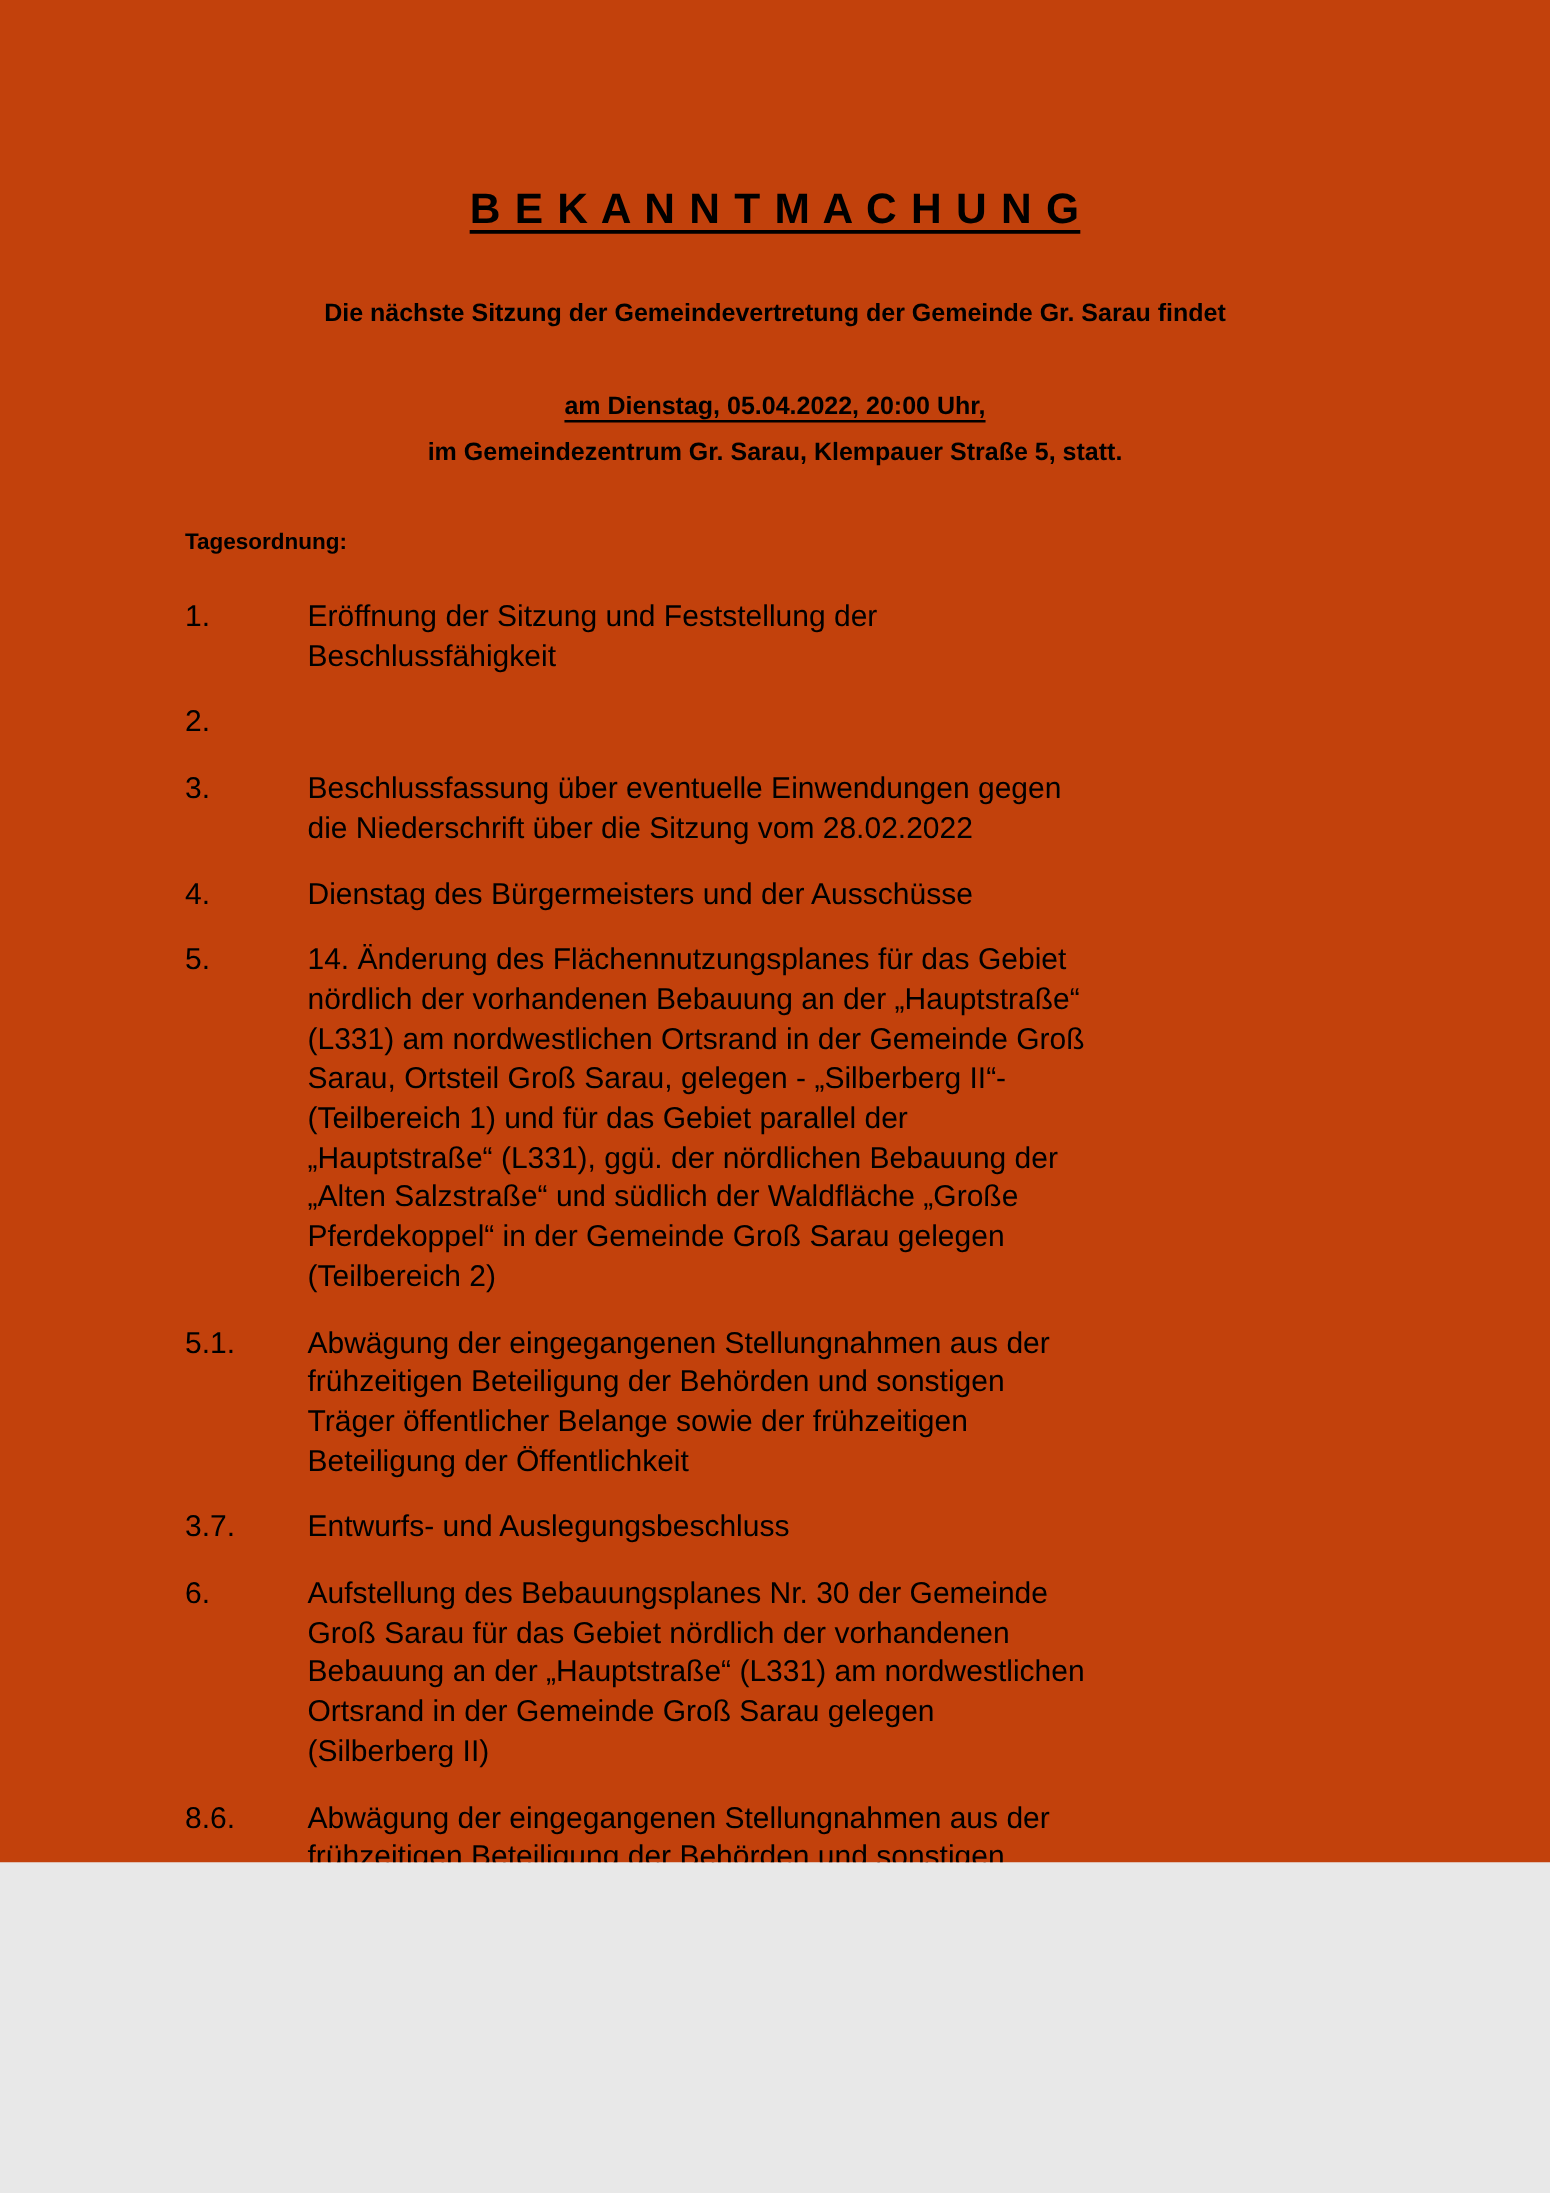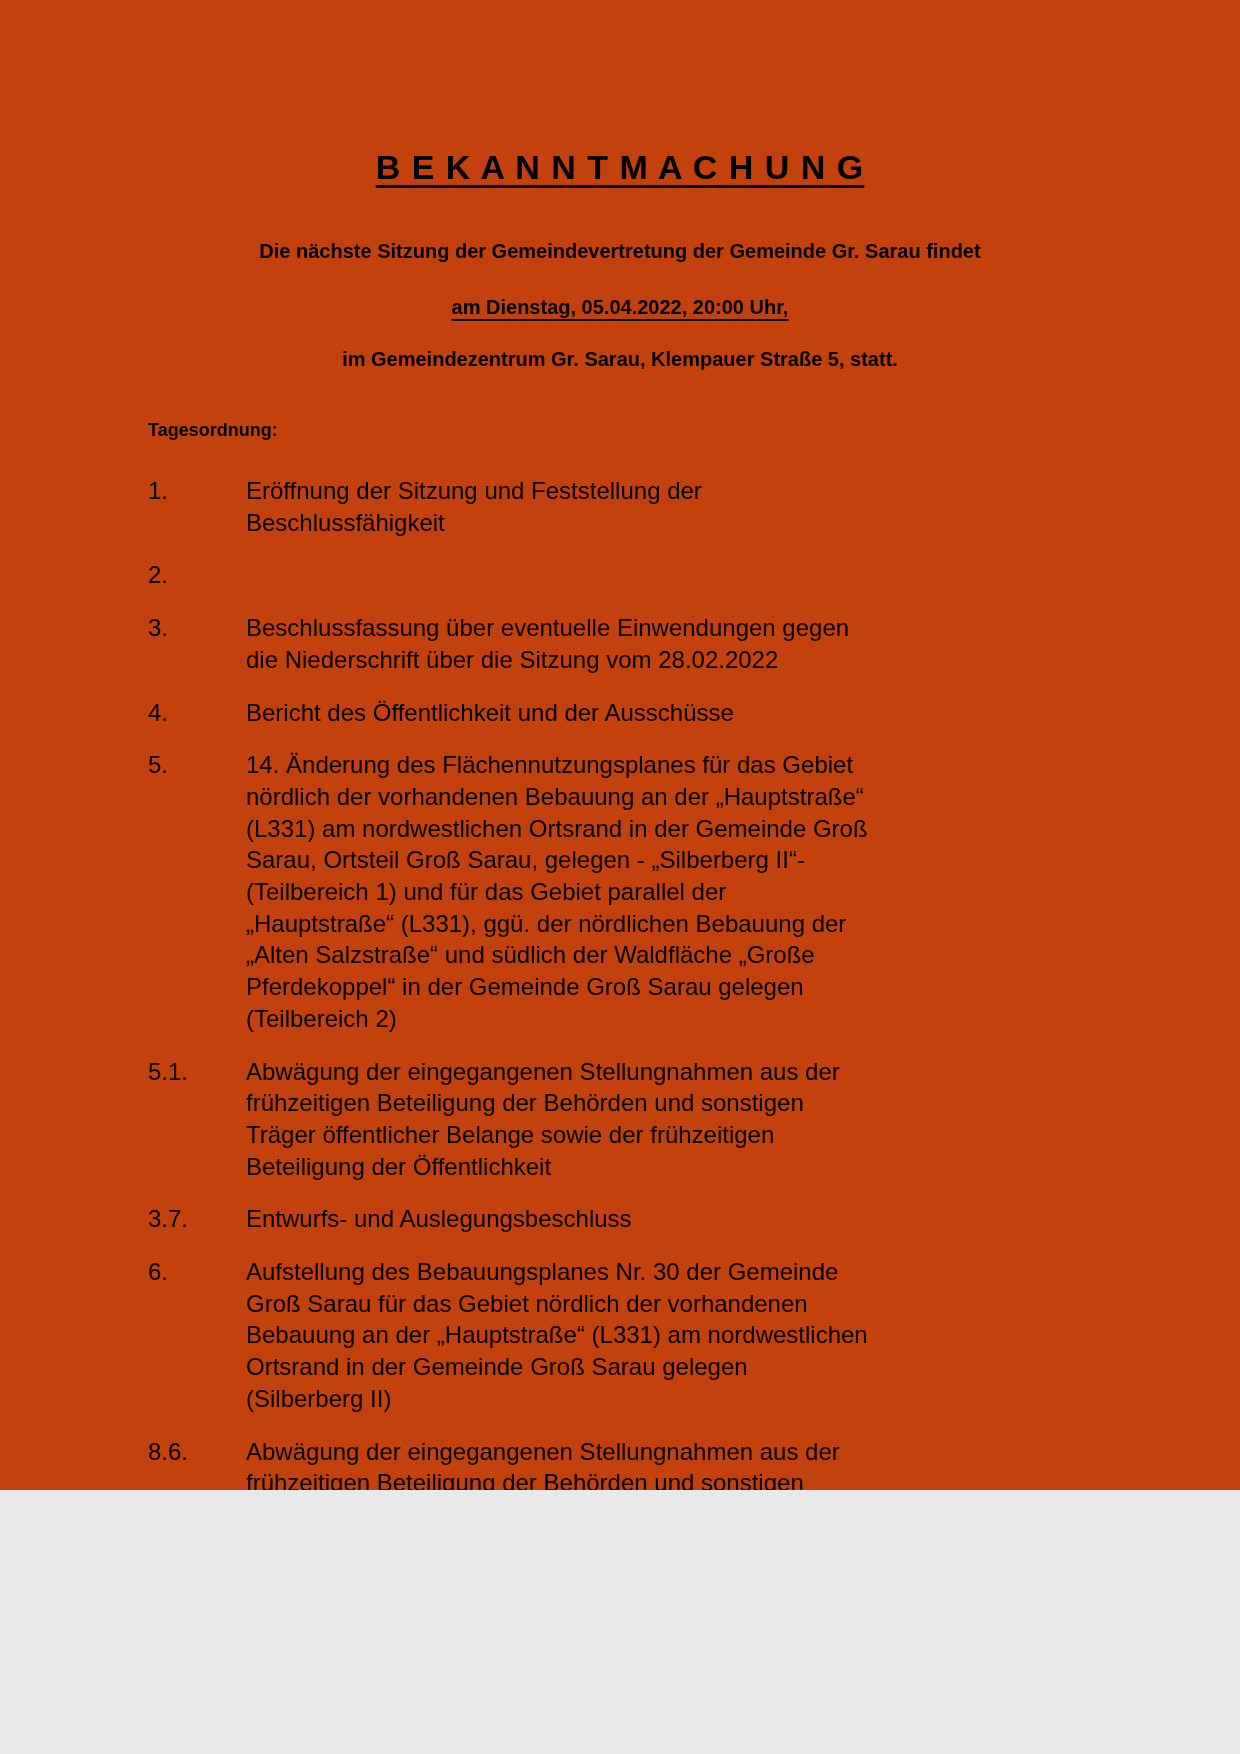--- a/index.html
+++ b/index.html
@@ -30,22 +30,22 @@
     text-decoration-thickness: 3px;
     text-underline-offset: 6px;
   }
   .intro-line {
     text-align: center;
     font-size: 20px;
     font-weight: bold;
     line-height: 30px;
   }
   .intro-line.l1 { margin-top: 52px; }
-  .intro-line.l2 { margin-top: 26px; }
-  .intro-line.l3 { margin-top: 22px; }
+  .intro-line.l2 { margin-top: 44px; }
+  .intro-line.l3 { margin-top: 7px; }
   .intro-line .u {
     text-decoration: underline;
     text-decoration-thickness: 2px;
     text-underline-offset: 5px;
   }
   .section-label {
     margin: 41px 0 0 148px;
     font-size: 18px;
     font-weight: bold;
     line-height: 30px;
@@ -100,21 +100,21 @@
     </div>
 
     <div class="agenda-item">
       <div class="num">3.</div>
       <div class="text">Beschlussfassung über eventuelle Einwendungen gegen
 die Niederschrift über die Sitzung vom 28.02.2022</div>
     </div>
 
     <div class="agenda-item">
       <div class="num">4.</div>
-      <div class="text">Bericht des Öffentlichkeit und der Ausschüsse</div>
+      <div class="text">Dienstag des Bürgermeisters und der Ausschüsse</div>
     </div>
 
     <div class="agenda-item">
       <div class="num">5.</div>
       <div class="text">14. Änderung des Flächennutzungsplanes für das Gebiet
 nördlich der vorhandenen Bebauung an der „Hauptstraße“
 (L331) am nordwestlichen Ortsrand in der Gemeinde Groß
 Sarau, Ortsteil Groß Sarau, gelegen - „Silberberg II“-
 (Teilbereich 1) und für das Gebiet parallel der
 „Hauptstraße“ (L331), ggü. der nördlichen Bebauung der

